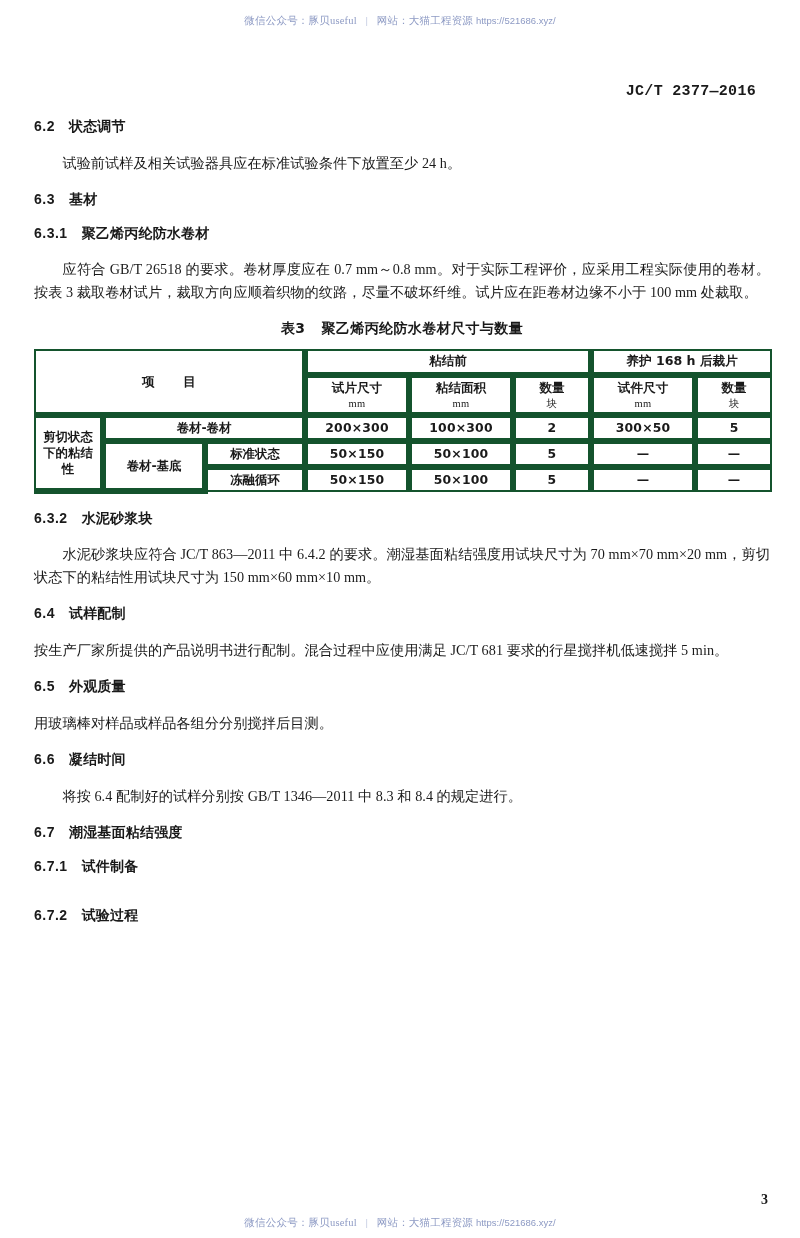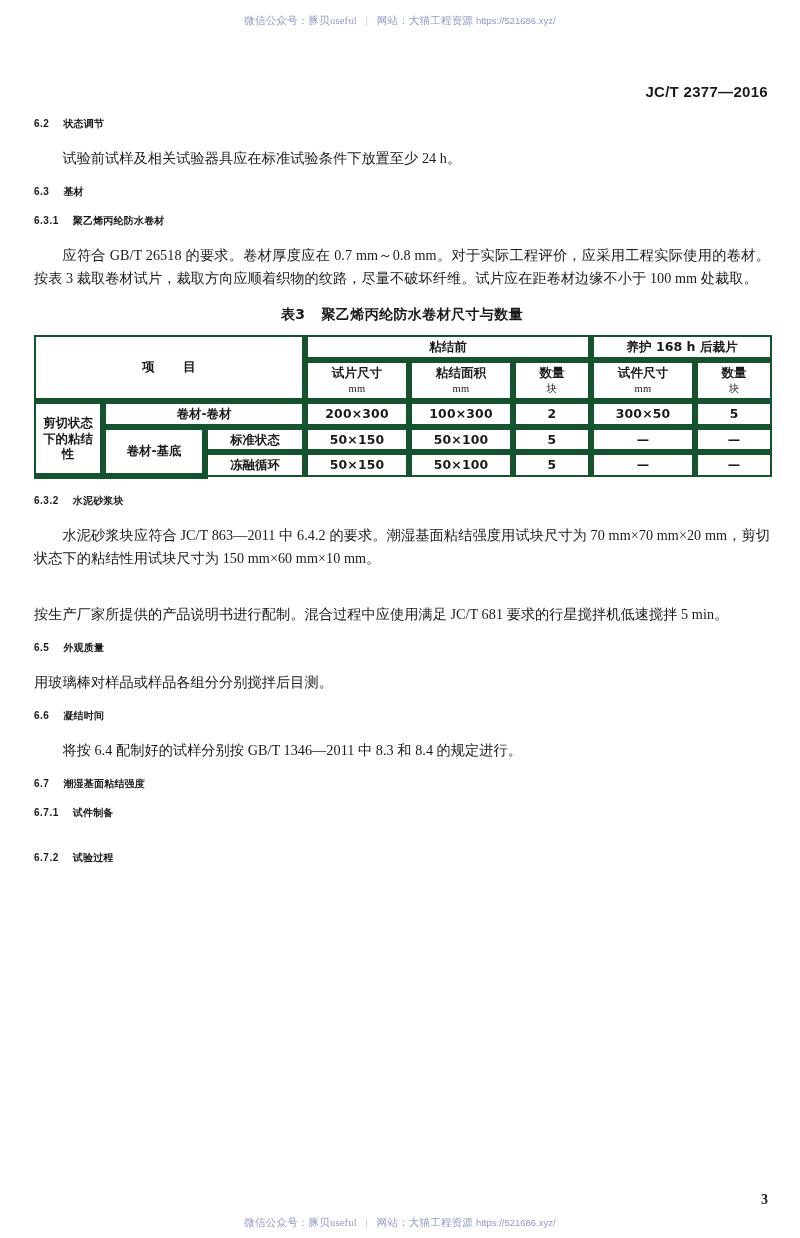--- a/index.html
+++ b/index.html
@@ -45,41 +45,41 @@
   .watermark .wm-url {
     font-family: "Liberation Sans", sans-serif;
     font-size: 9.5px;
     letter-spacing: 0;
   }
 
   
   .doc-header {
     position: absolute;
     top: 83px;
-    right: 32px;
-    font-family: Liberation Sans, sans-serif;
+    right: 44px;
+    font-family: Liberation Mono, monospace;
     font-size: 15px;
     font-weight: bold;
     letter-spacing: 0.3px;
     white-space: nowrap;
     margin-left: 32px;
   }
 
   
   .content {
     position: absolute;
     top: 118px;
     left: 34px;
     width: 736px;
   }
 
   h2.sec {
     margin: 0;
     font-family: "DejaVu Sans", "Liberation Sans", sans-serif;
-    font-size: 10px;
+    font-size: 14px;
     font-weight: bold;
     line-height: 1.2;
     letter-spacing: 0.2px;
   }
   h2.sec .num {
     font-family: "Liberation Sans", sans-serif;
     letter-spacing: 0.5px;
   }
   h2.sec .ttl {
     margin-left: 14px;
@@ -285,20 +285,23 @@
     </table>
     <div class="sp-after-para"></div>
 
     <h2 class="sec">
       <span class="num">6.3.2</span><span class="ttl">水泥砂浆块</span>
     </h2>
     <div class="sp-after-head"></div>
     <p class="body indent">水泥砂浆块应符合 JC/T 863—2011 中 6.4.2 的要求。潮湿基面粘结强度用试块尺寸为 70 mm×70 mm×20 mm，剪切状态下的粘结性用试块尺寸为 150 mm×60 mm×10 mm。</p>
     <div class="sp-after-para"></div>
 
+    <h2 class="sec">
+      <span class="num">6.4</span><span class="ttl">试样配制</span>
+    </h2>
     <div class="sp-after-head"></div>
     <p class="body noindent">按生产厂家所提供的产品说明书进行配制。混合过程中应使用满足 JC/T 681 要求的行星搅拌机低速搅拌 5 min。</p>
     <div class="sp-after-para"></div>
 
     <h2 class="sec">
       <span class="num">6.5</span><span class="ttl">外观质量</span>
     </h2>
     <div class="sp-after-head"></div>
     <p class="body noindent">用玻璃棒对样品或样品各组分分别搅拌后目测。</p>
     <div class="sp-after-para"></div>

